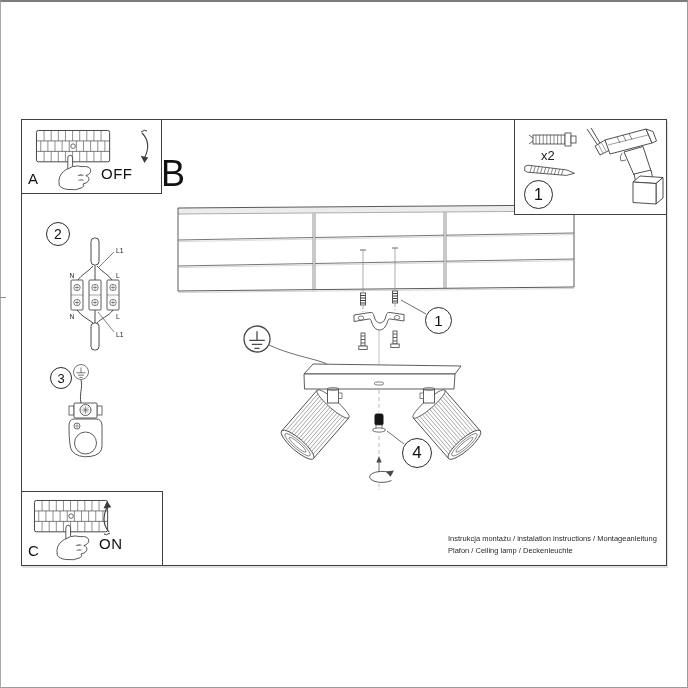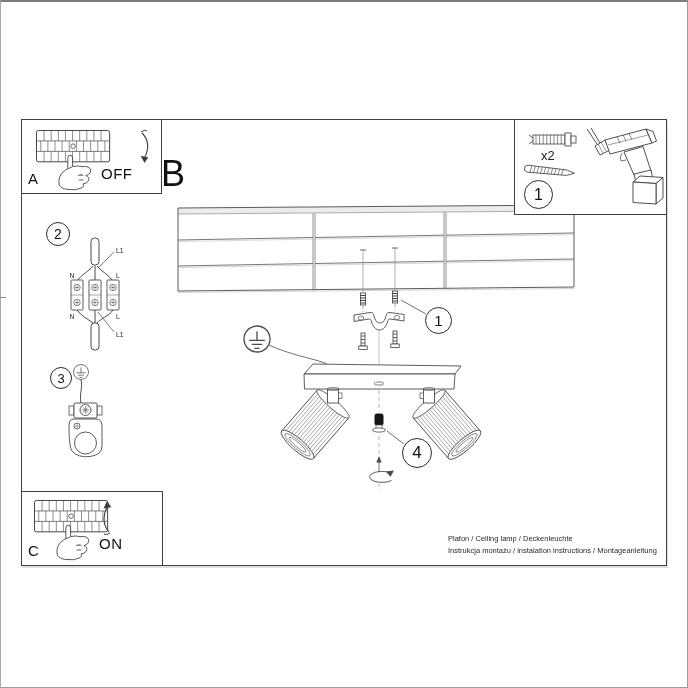--- a/index.html
+++ b/index.html
@@ -243,16 +243,16 @@
     <span class="switch-label" style="left:77px;top:43px;">ON</span>
   </div>
 
   <div class="badge" id="badge-tools">1</div>
   <div class="badge" id="badge-wiring">2</div>
   <div class="badge" id="badge-ground">3</div>
   <div class="badge" id="badge-mount">1</div>
   <div class="badge" id="badge-adjust">4</div>
 
   <div id="footer">
+    <div>Instrukcja montażu / instalation instructions / Montageanleitung</div>
     <div>Plafon / Ceiling lamp / Deckenleuchte</div>
-    <div>Instrukcja montażu / instalation instructions / Montageanleitung</div>
   </div>
 </div>
 
 </body></html>

